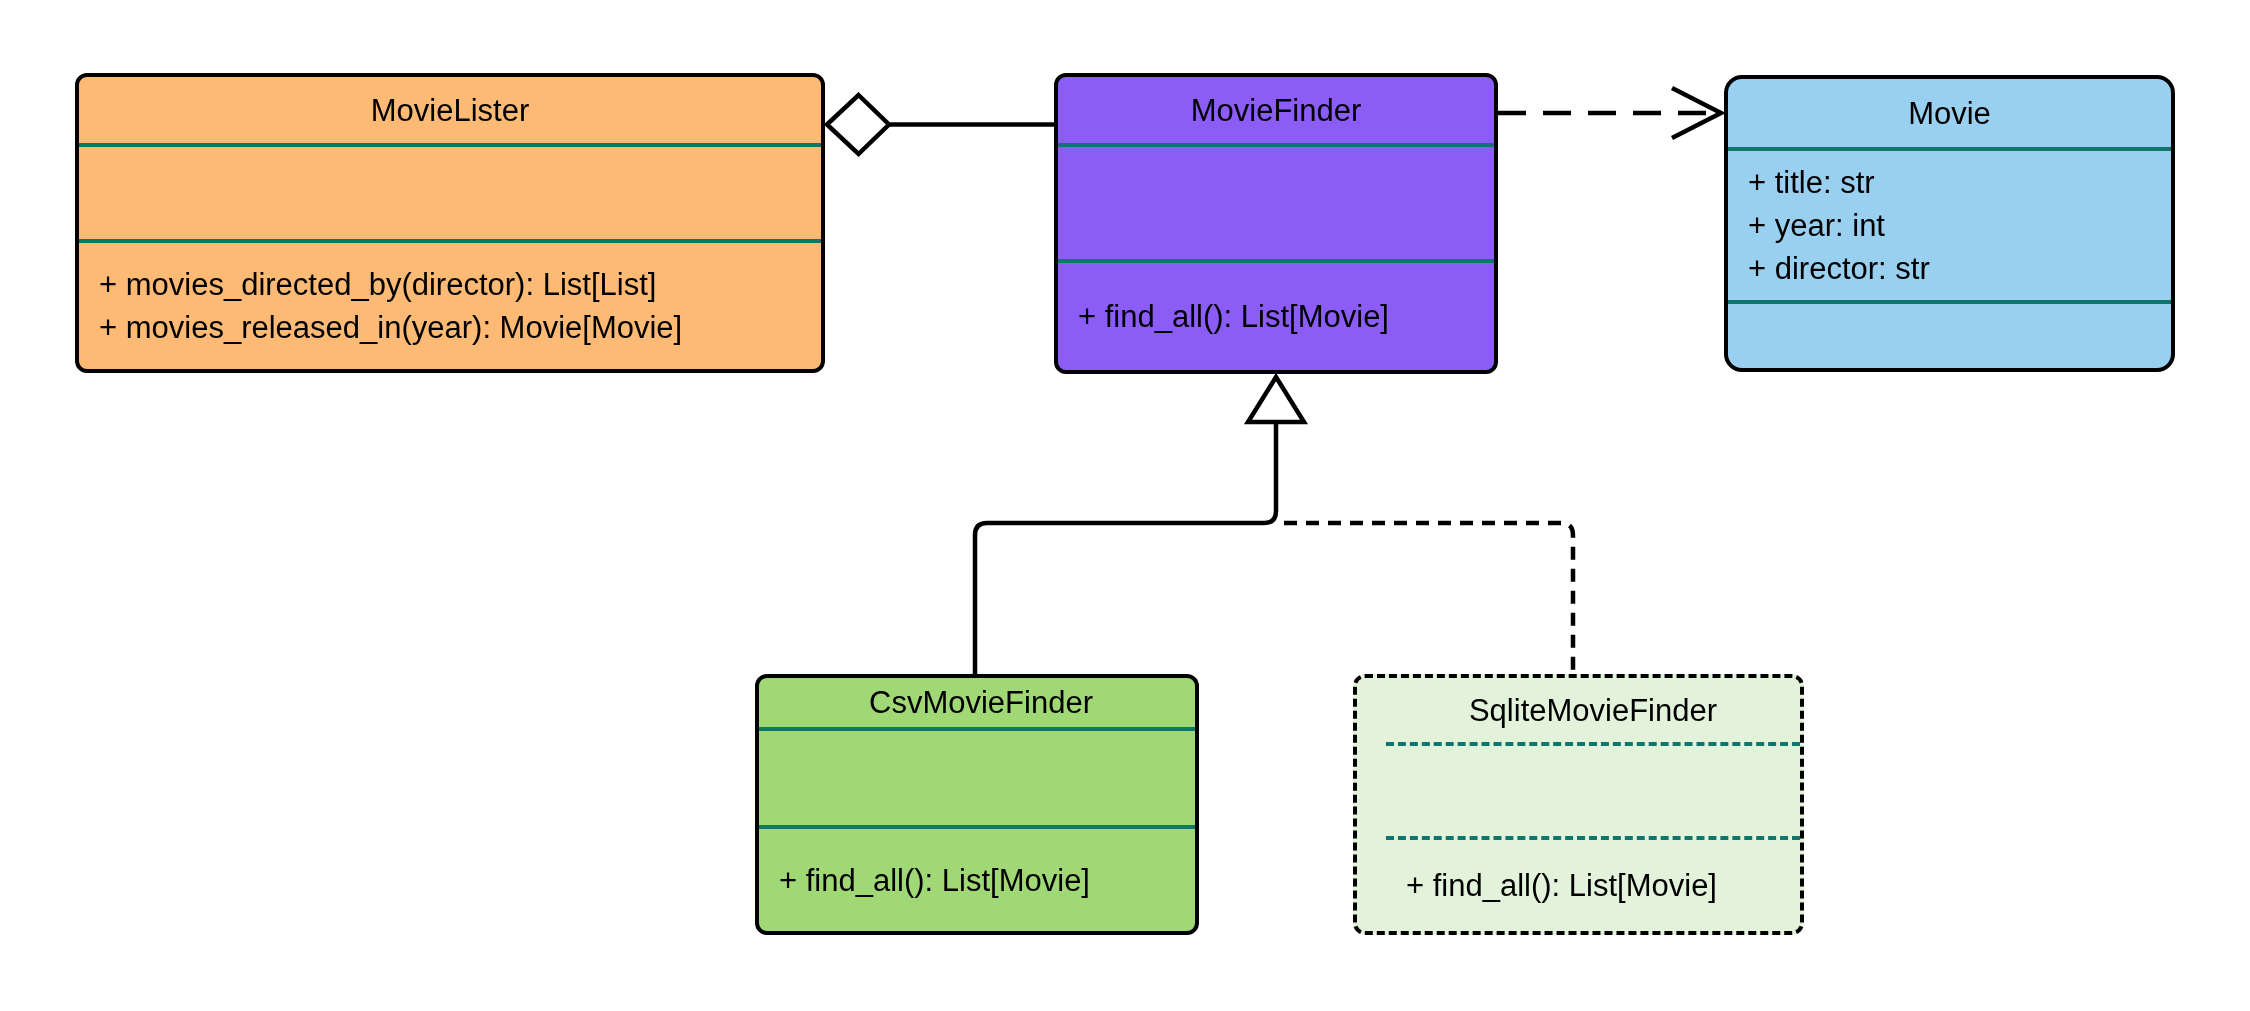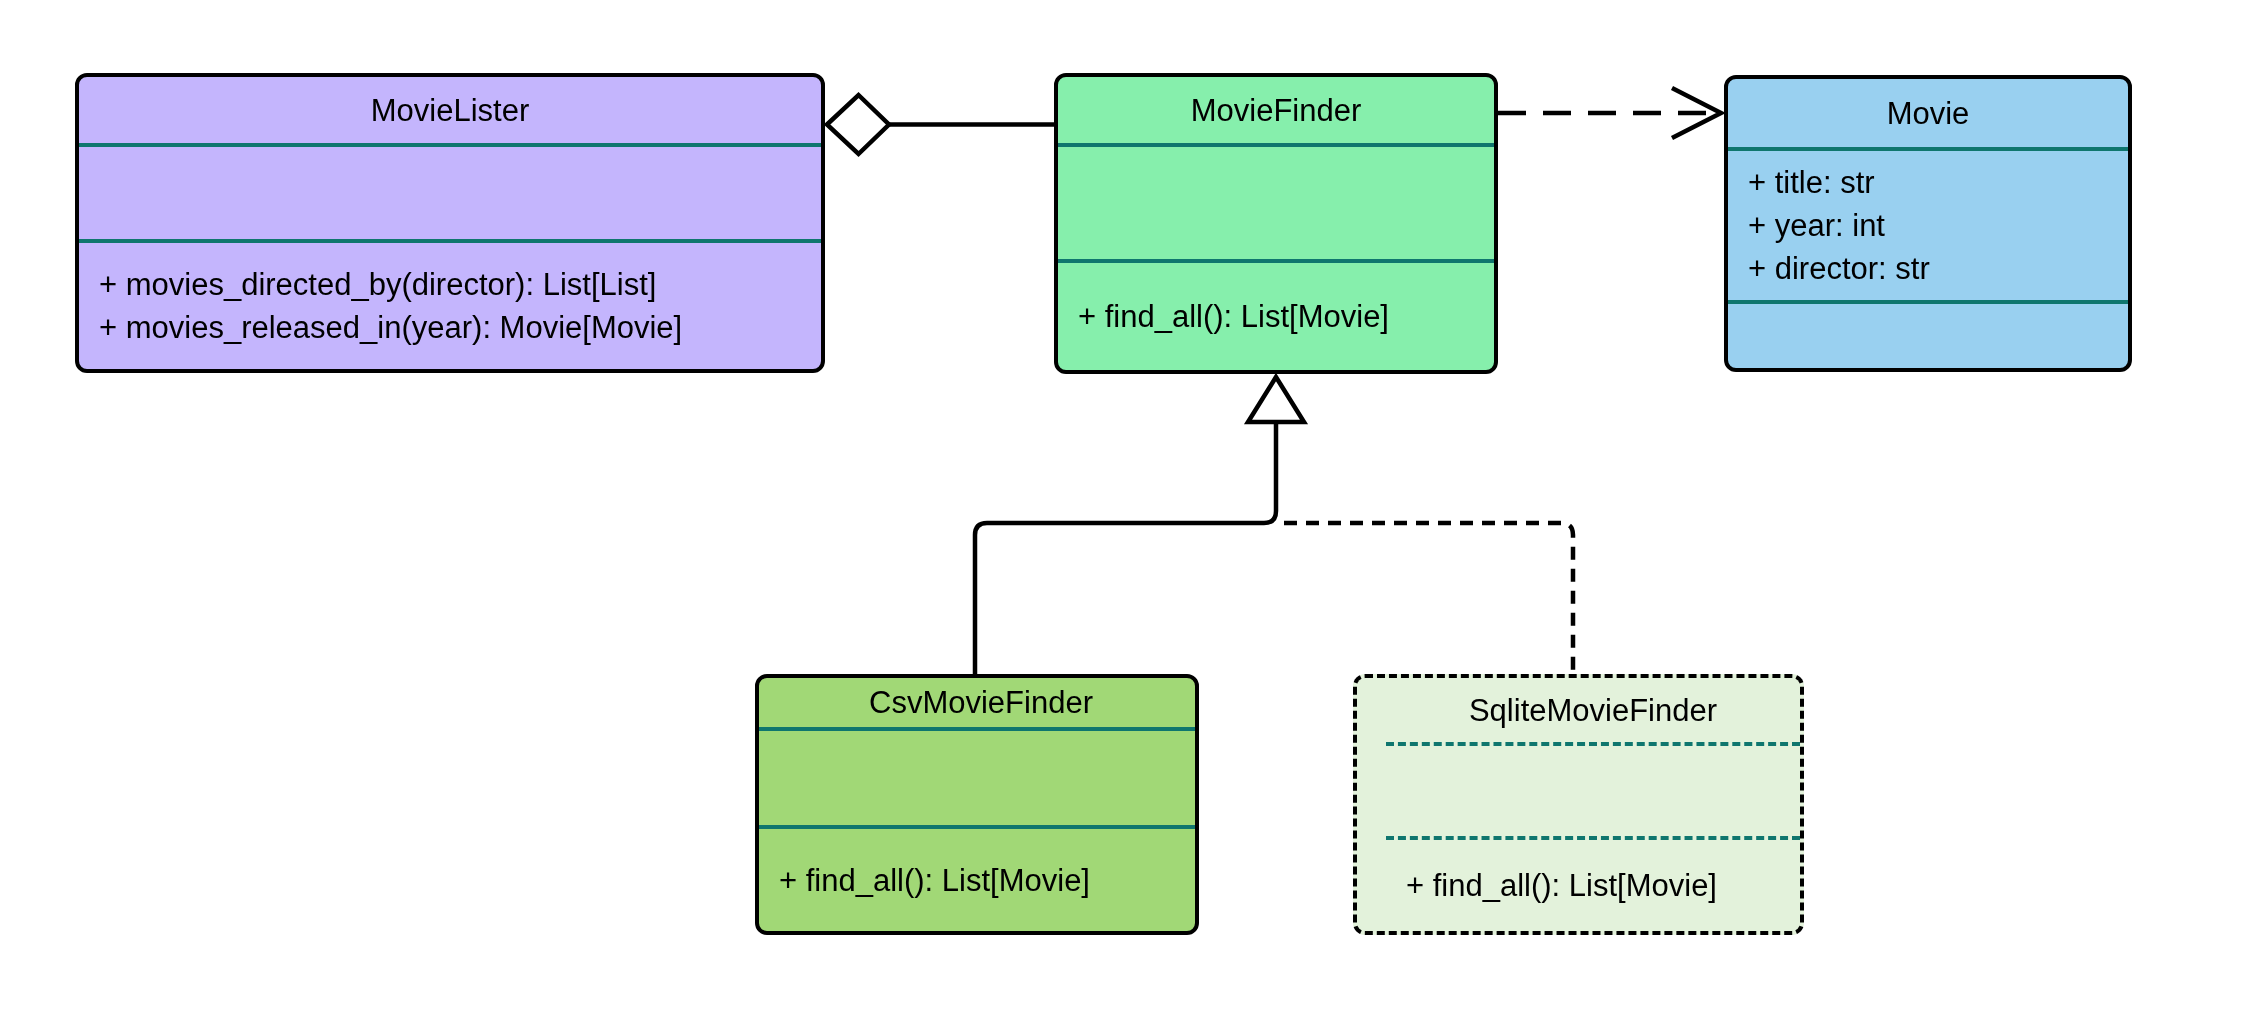--- a/index.html
+++ b/index.html
@@ -63,38 +63,38 @@
       <polyline points="1672,88 1721,113 1672,138"></polyline>
     </g>
 
     <polygon points="1276,377 1248,422 1304,422" fill="#ffffff"></polygon>
 
     <path d="M 1276 422 L 1276 511 Q 1276 523 1264 523 L 987 523 Q 975 523 975 535 L 975 674"></path>
 
     <path d="M 1284 523 L 1561 523 Q 1573 523 1573 535 L 1573 674" stroke-dasharray="13 9"></path>
   </svg>
 
-  <div class="uml-class" style="left: 75px; top: 73px; width: 750px; height: 300px; background-color: #c4b5fd;">
+  <div class="uml-class" style="left: 75px; top: 73px; width: 750px; height: 300px; background-color: #fdba74;">
     <div class="compartment title-compartment" style="height:66px;">MovieLister</div>
     <div class="compartment" style="height:96px;"></div>
     <div class="compartment members-compartment grow">
       <div class="member-row">+ movies_directed_by(director): List[List]</div>
       <div class="member-row">+ movies_released_in(year): Movie[Movie]</div>
     </div>
   </div>
 
-  <div class="uml-class" style="left: 1054px; top: 73px; width: 444px; height: 301px; background-color: #86efac;">
+  <div class="uml-class" style="left: 1054px; top: 73px; width: 444px; height: 301px; background-color: #8b5cf6;">
     <div class="compartment title-compartment" style="height:66px;">MovieFinder</div>
     <div class="compartment" style="height:116px;"></div>
     <div class="compartment members-compartment grow">
       <div class="member-row">+ find_all(): List[Movie]</div>
     </div>
   </div>
 
-  <div class="uml-class" style="left: 1724px; top: 75px; width: 408px; height: 297px; background-color: rgb(153, 208, 240);">
+  <div class="uml-class" style="left: 1724px; top: 75px; width: 451px; height: 297px; background-color: rgb(153, 208, 240); border-radius: 18px;">
     <div class="compartment title-compartment" style="height:68px;">Movie</div>
     <div class="compartment members-compartment" style="height:153px;">
       <div class="member-row">+ title: str</div>
       <div class="member-row">+ year: int</div>
       <div class="member-row">+ director: str</div>
     </div>
     <div class="compartment grow"></div>
   </div>
 
   <div class="uml-class" style="left: 755px; top: 674px; width: 444px; height: 261px; background-color: rgb(161, 216, 118);">

